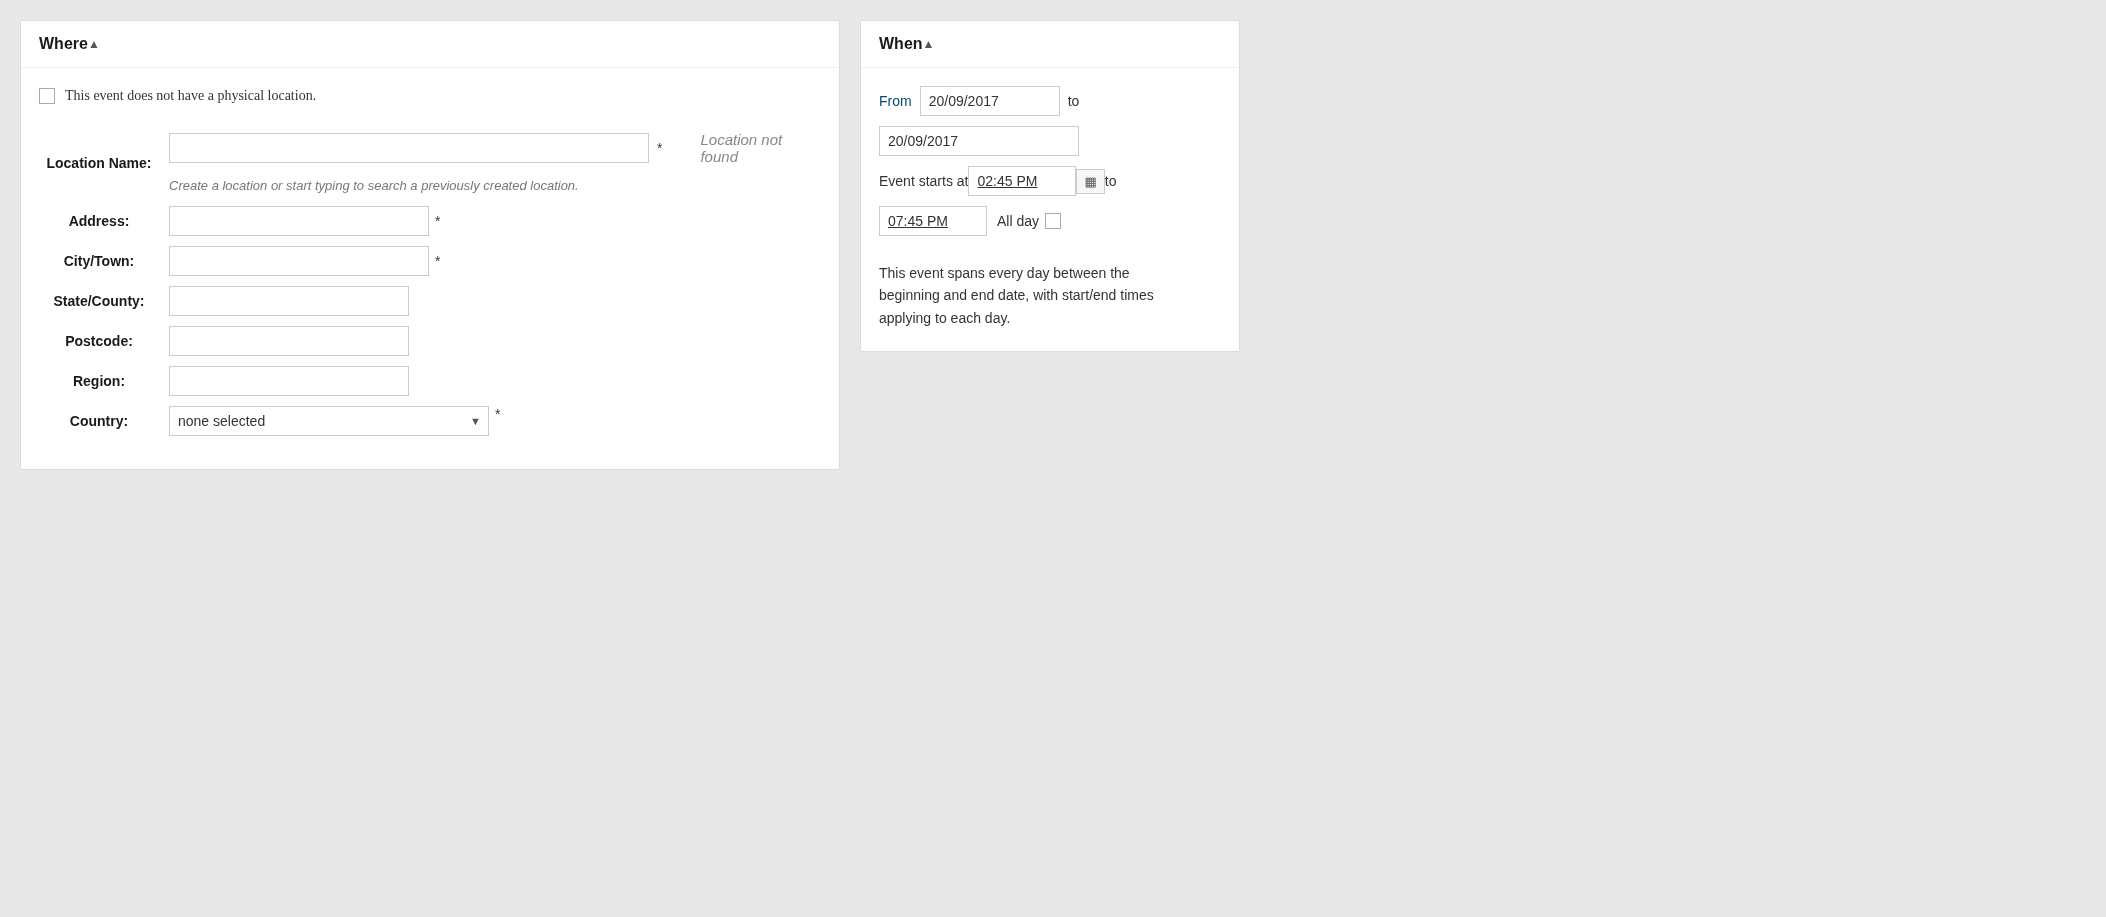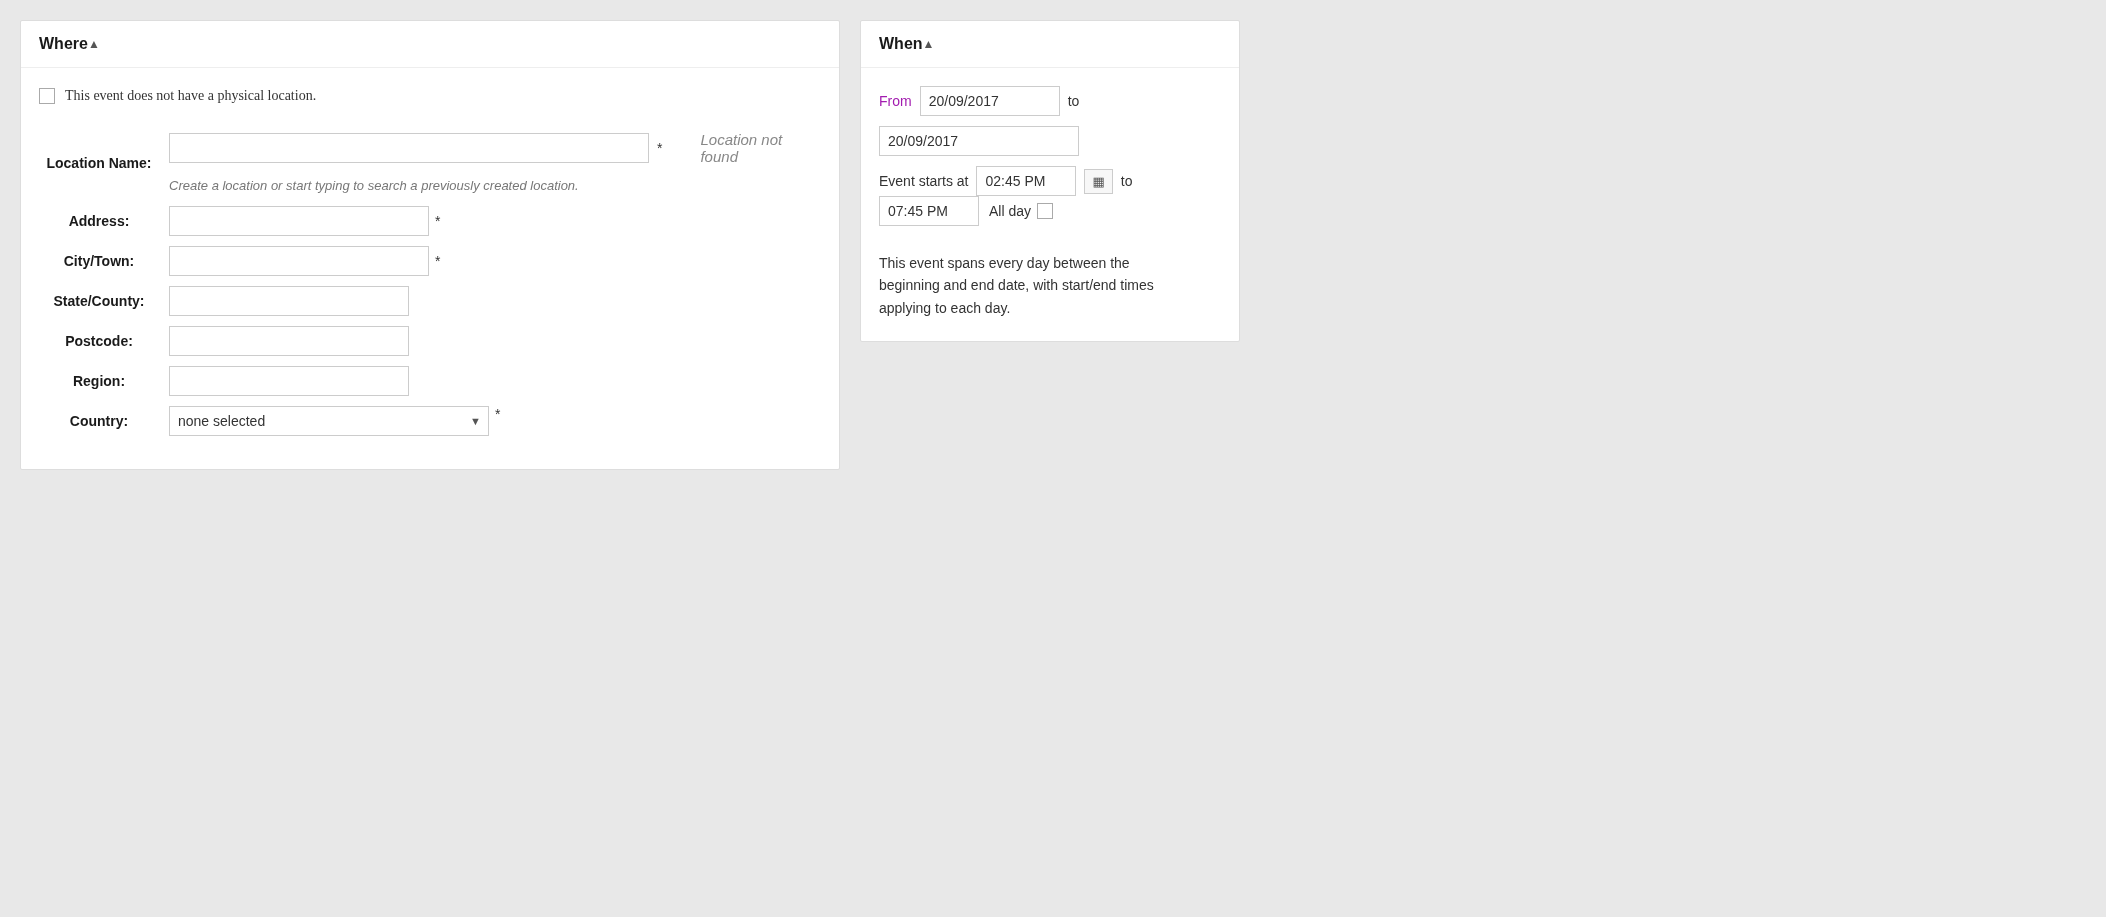--- a/index.html
+++ b/index.html
@@ -215,21 +215,21 @@
 
     .when-row {
       display: flex;
       align-items: center;
       gap: 8px;
       margin-bottom: 10px;
     }
 
     .when-label {
       font-size: 14px;
-      color: #a21caf;
+      color: #0c4a6e;
       flex-shrink: 0;
     }
 
     .when-to {
       font-size: 14px;
       color: #333;
     }
 
     .date-input {
       border: 1px solid #ccc;
@@ -251,21 +251,22 @@
       width: 200px;
     }
 
     .time-input {
       border: 1px solid #ccc;
       padding: 6px 8px;
       font-size: 14px;
       color: #333;
       background: #fff;
       outline: none;
-      width: 100px;
+      width: 108px;
+      text-decoration: underline;
     }
 
     .calendar-icon-btn {
       border: 1px solid #ccc;
       background: #f7f7f7;
       padding: 5px 7px;
       cursor: pointer;
       font-size: 13px;
       color: #555;
       line-height: 1;
@@ -302,21 +303,22 @@
 
     .when-starts-label {
       font-size: 14px;
       color: #333;
       flex-shrink: 0;
     }
 
     .when-time-row {
       display: flex;
       align-items: center;
-      gap: 8px;
+      gap: 0;
+      margin-bottom: 10px;
     }
 
     .time-end-row {
       display: flex;
       align-items: center;
       gap: 10px;
       margin-bottom: 26px;
     }
   </style>
 </head>

